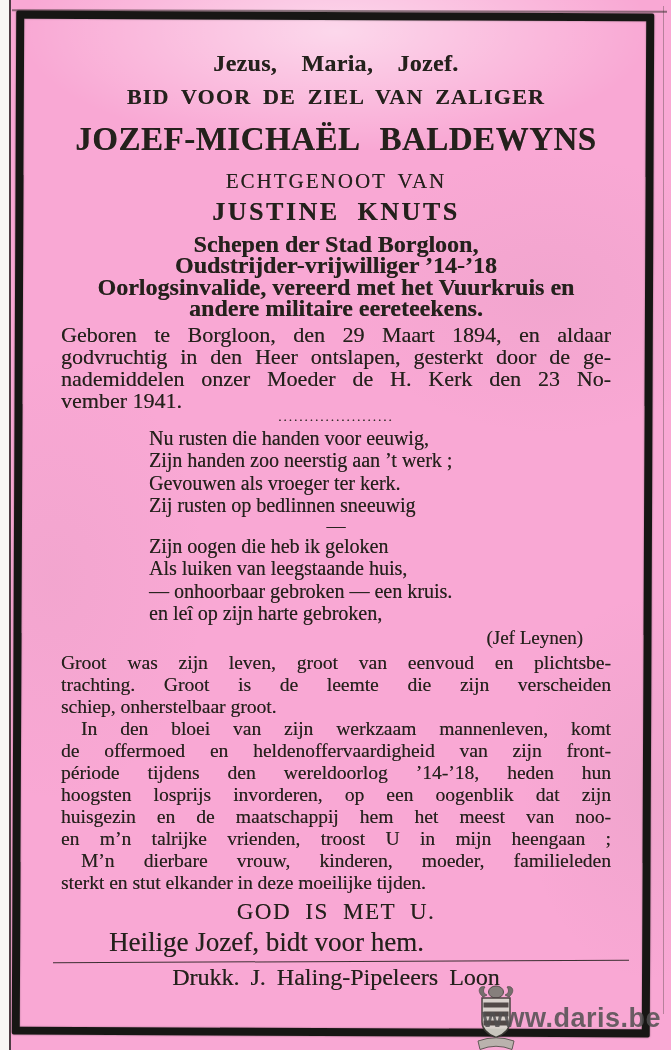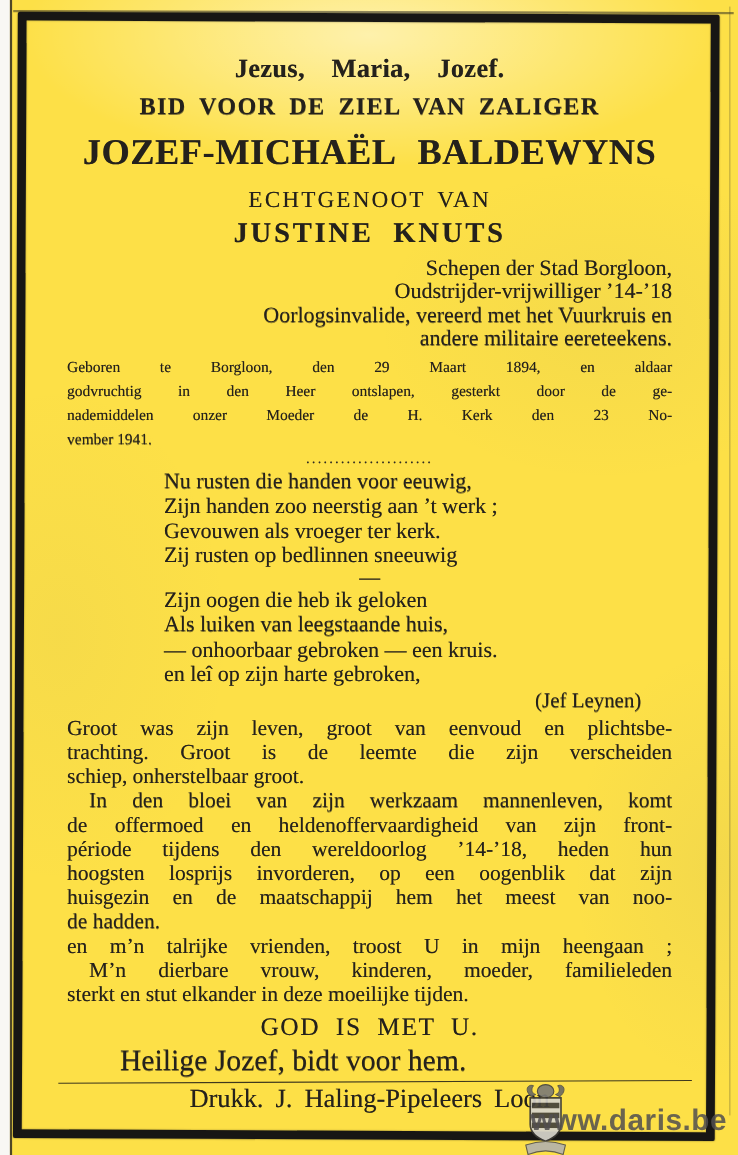--- a/index.html
+++ b/index.html
@@ -3,21 +3,21 @@
 <meta charset="utf-8">
 <style>
   html,body{margin:0;padding:0;}
   body{
     width:671px;height:1050px;overflow:hidden;
     background:#e7e6e2;
     font-family:"Liberation Serif", serif;
   }
   .scan{
     position:relative;width:671px;height:1050px;overflow:hidden;
-    background:#fde047;color:#24211c;
+    background:#f9a8d4;color:#24211c;
   }
   .scan::before{
     content:"";position:absolute;inset:0;z-index:1;pointer-events:none;
     background:
       radial-gradient(ellipse 320px 220px at 82% 28%, rgba(120,118,110,.06), transparent 65%),
       radial-gradient(ellipse 260px 380px at 8% 55%, rgba(120,118,110,.05), transparent 60%),
       radial-gradient(ellipse 420px 160px at 50% 3%, rgba(255,255,255,.55), transparent 75%),
       radial-gradient(ellipse 200px 300px at 97% 75%, rgba(130,128,120,.08), transparent 65%);
   }
   
@@ -35,22 +35,22 @@
   .content{
     position:absolute;left:61px;top:0;width:550px;z-index:4;
     text-shadow:.2px .2px .45px rgba(35,30,25,.55);
   }
   .center{text-align:center;}
   .invocation{margin-top:50px;font-size:24px;font-weight:bold;word-spacing:18px;letter-spacing:.3px;}
   .pray{margin-top:7px;font-size:22px;font-weight:bold;letter-spacing:1.2px;word-spacing:5px;}
   .name{margin-top:10px;font-size:33px;font-weight:bold;letter-spacing:.5px;word-spacing:12px;line-height:1.2;}
   .spouse-intro{margin-top:9px;font-size:21px;letter-spacing:2px;word-spacing:4px;}
   .spouse-name{margin-top:3px;font-size:26px;font-weight:bold;letter-spacing:2.5px;word-spacing:9px;}
-  .titles{margin-top:7px;font-weight:normal;font-size:20px;line-height:21.5px;text-align:right;}
-  .birth{margin-top:4px;font-size:14px;line-height:22px;}
+  .titles{margin-top:7px;font-weight:bold;font-size:24px;line-height:21.5px;}
+  .birth{margin-top:4px;font-size:22px;line-height:22px;}
   .jline{text-align:justify;text-align-last:justify;white-space:nowrap;}
   .jline.lastline{text-align-last:left;}
   .jline.indent{text-indent:20px;}
   .dots{margin-top:-2px;height:14px;font-size:13px;letter-spacing:2px;text-align:center;line-height:14px;color:#2c2a26;}
   .poem{margin-left:88px;font-size:20px;line-height:22.5px;text-align:left;}
   .poem-first{margin-top:3px;}
   .stanza-sep{text-align:center;font-size:19px;line-height:14px;margin-top:2px;height:14px;}
   .poem-second{margin-top:2px;}
   .attribution{margin-top:2px;text-align:right;padding-right:28px;font-size:19px;}
   .par{font-size:19.5px;line-height:22px;}
@@ -125,21 +125,20 @@
       <div class="jline">trachting. Groot is de leemte die zijn verscheiden</div>
       <div class="jline lastline">schiep, onherstelbaar groot.</div>
     </div>
 
     <div class="par">
       <div class="jline indent">In den bloei van zijn werkzaam mannenleven, komt</div>
       <div class="jline">de offermoed en heldenoffervaardigheid van zijn front-</div>
       <div class="jline">période tijdens den wereldoorlog ’14-’18, heden hun</div>
       <div class="jline">hoogsten losprijs invorderen, op een oogenblik dat zijn</div>
       <div class="jline">huisgezin en de maatschappij hem het meest van noo-</div>
-      <div class="jline lastline">de hadden.</div>
     </div>
 
     <div class="par">
       <div class="jline">en m’n talrijke vrienden, troost U in mijn heengaan ;</div>
       <div class="jline indent">M’n dierbare vrouw, kinderen, moeder, familieleden</div>
       <div class="jline lastline">sterkt en stut elkander in deze moeilijke tijden.</div>
     </div>
 
     <div class="god">GOD IS MET U.</div>
     <div class="joseph">Heilige Jozef, bidt voor hem.</div>

